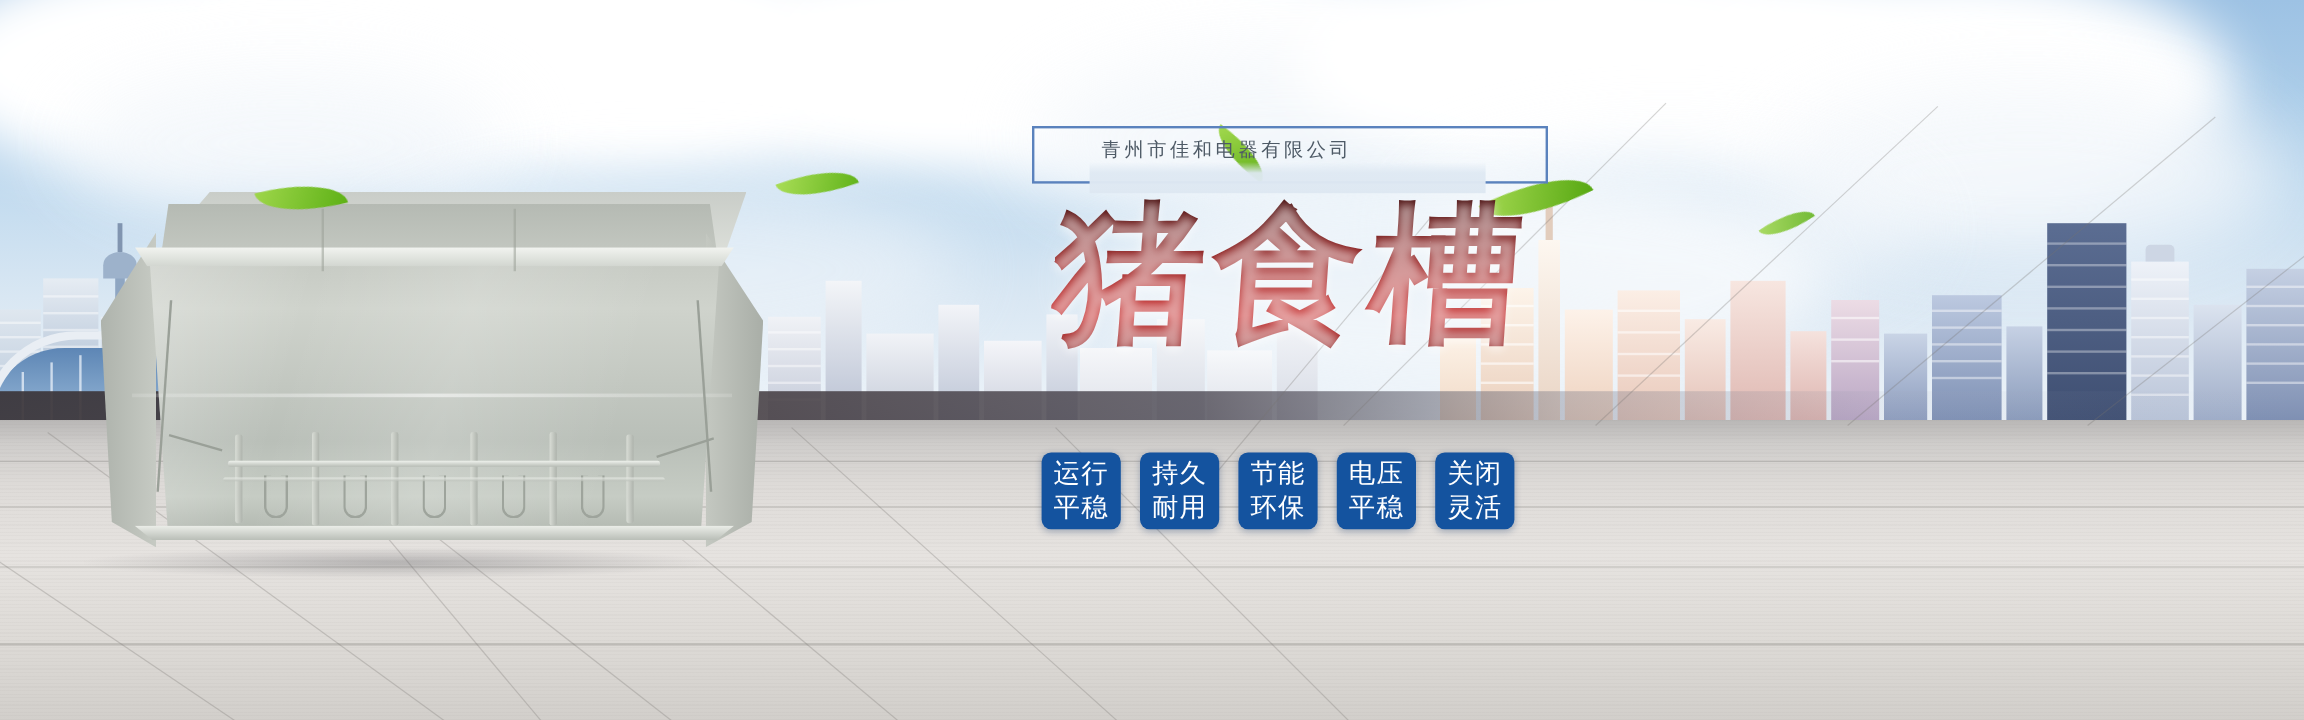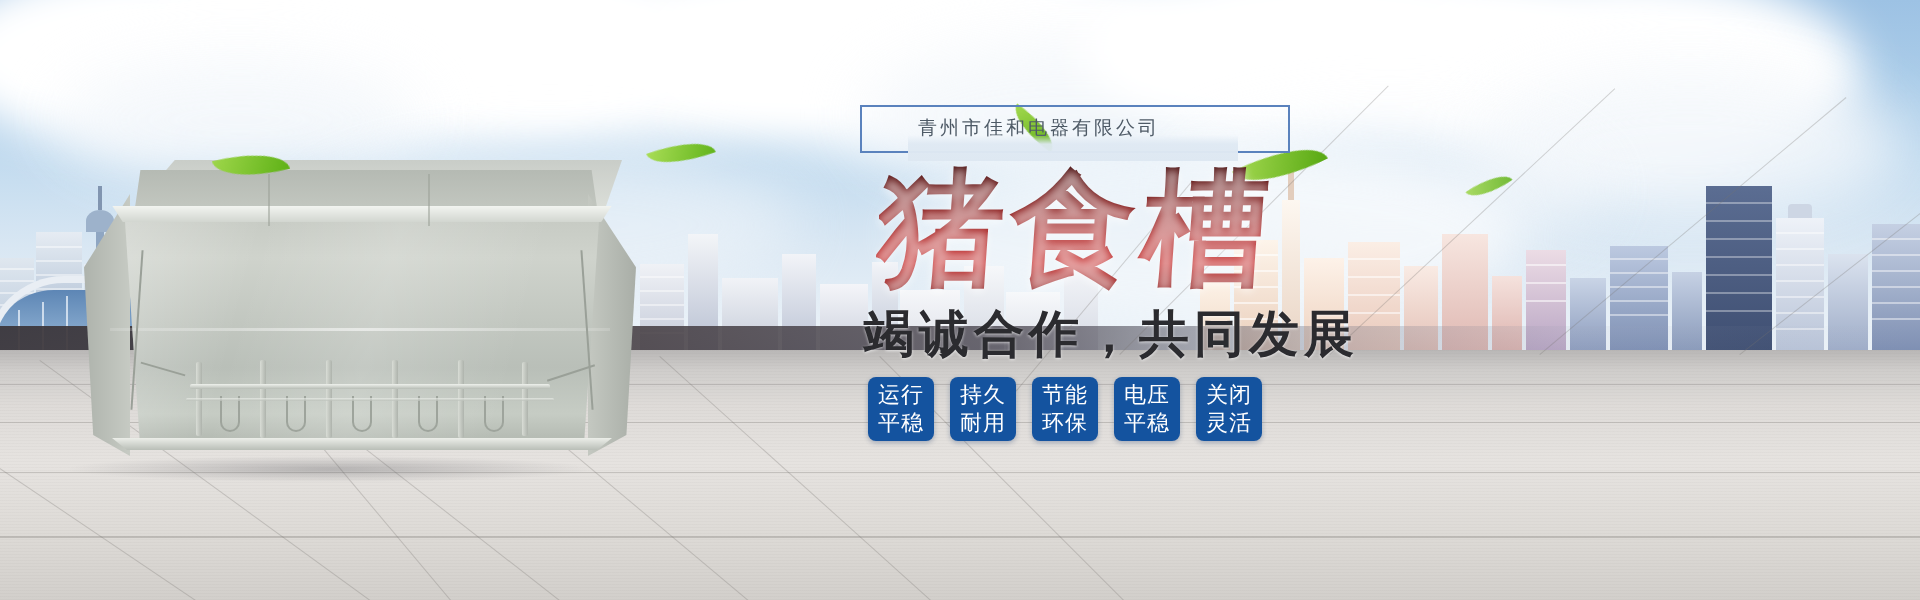--- a/index.html
+++ b/index.html
@@ -124,21 +124,21 @@
   
   .textblock{position:absolute;left:850px;top:105px;width:640px;height:460px;}
 
   .cname-wrap{position:absolute;left:10px;top:0;width:430px;height:54px;}
   .cname-box{
     position:absolute;left:0;top:0;width:430px;height:48px;
     border:2px solid #5a82bd;box-sizing:border-box;
   }
   .cname-text{
     position:absolute;left:58px;top:10px;
-    font-size:19px;letter-spacing:3px;color:#4e5a66;
+    font-size:16px;letter-spacing:3px;color:#4e5a66;
     white-space:nowrap;
   }
   .cname-mask{
     position:absolute;left:48px;top:30px;width:330px;height:26px;
     background:linear-gradient(to bottom,rgba(225,234,243,0),rgba(223,233,243,.95) 35%,rgba(222,232,242,1));
   }
 
   .maintitle{
     position:absolute;left:28px;top:60px;
     font-family:"DejaVu Serif","Liberation Serif",serif;
@@ -401,21 +401,20 @@
   <div class="textblock">
 
     <div class="cname-wrap">
       <div class="cname-box"></div>
       <div class="cname-text">青州市佳和电器有限公司</div>
       <div class="cname-mask"></div>
     </div>
 
     <div class="maintitle">猪食槽</div>
 
-    <div class="subtitle">竭诚合作，共同发展</div>
 
     <div class="badges">
 
       <div class="badge">
         <span>运行</span>
         <span>平稳</span>
       </div>
 
       <div class="badge">
         <span>持久</span>

